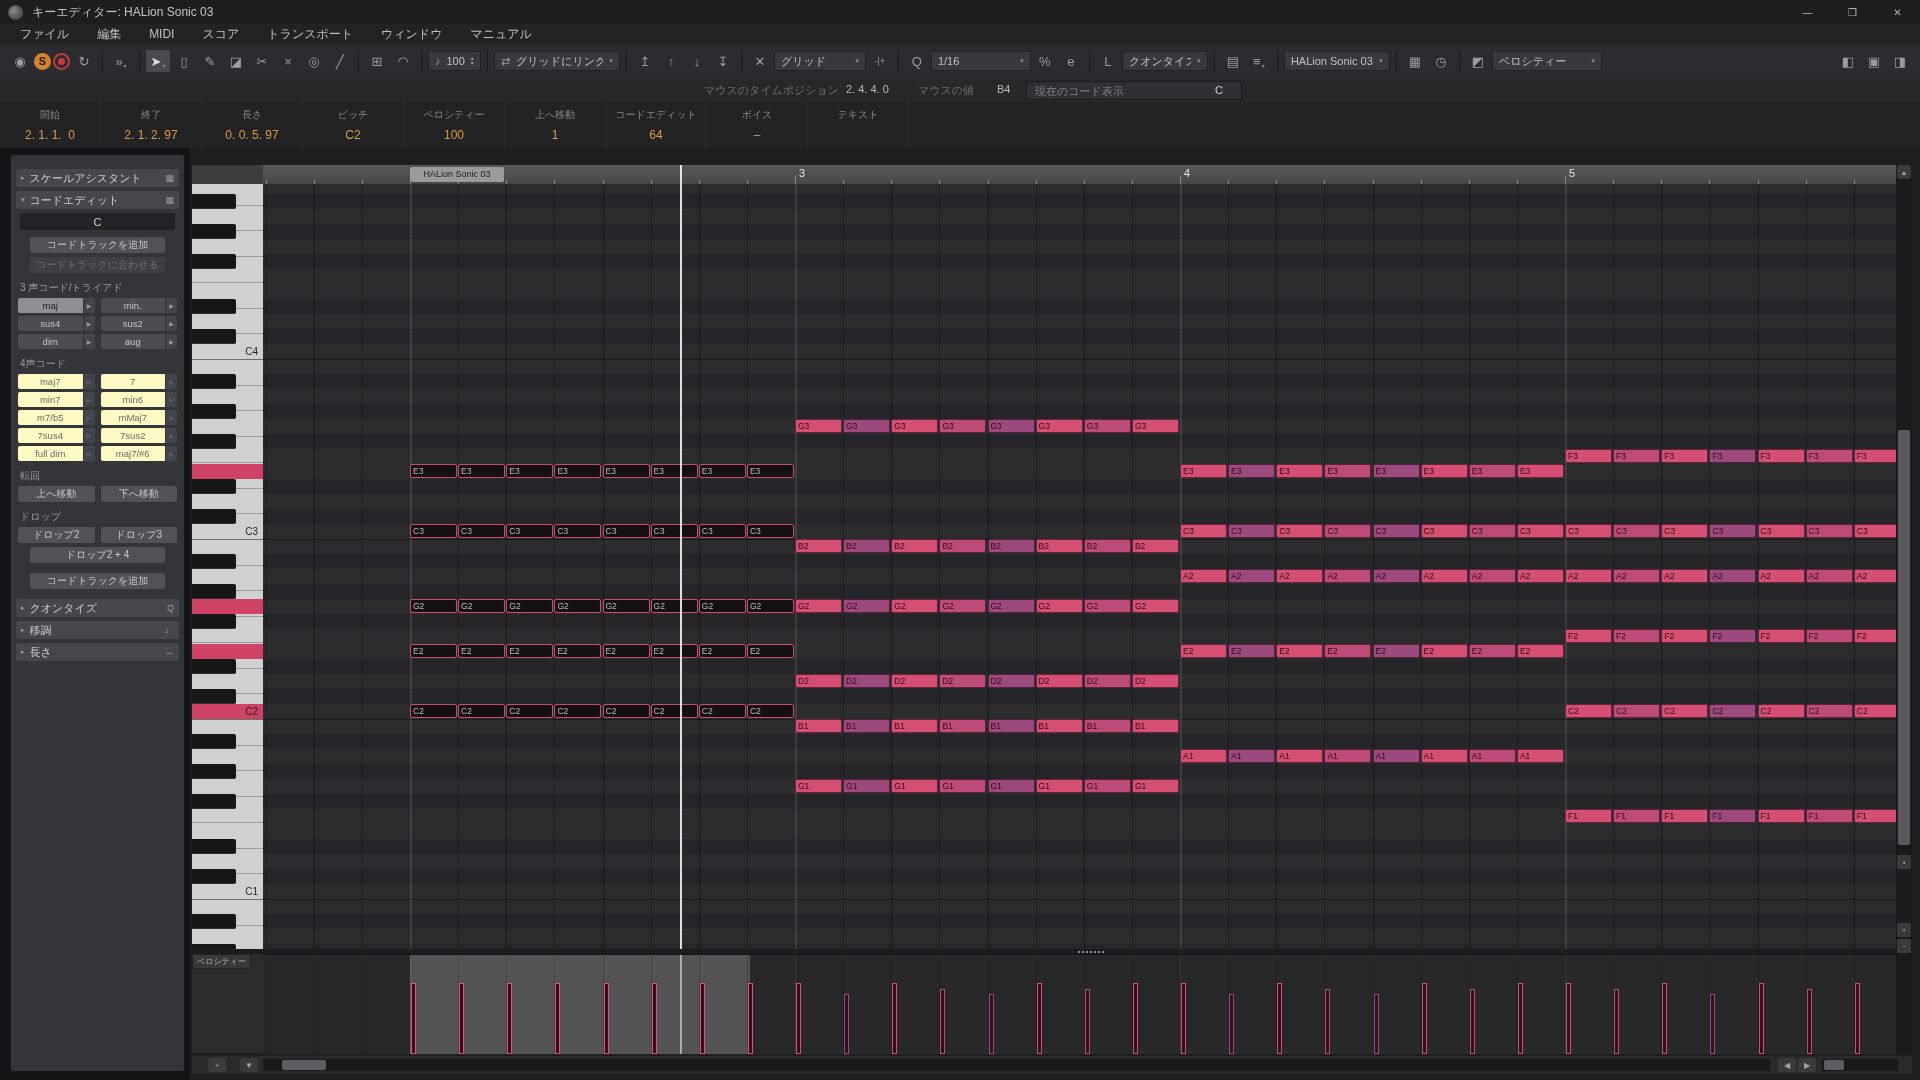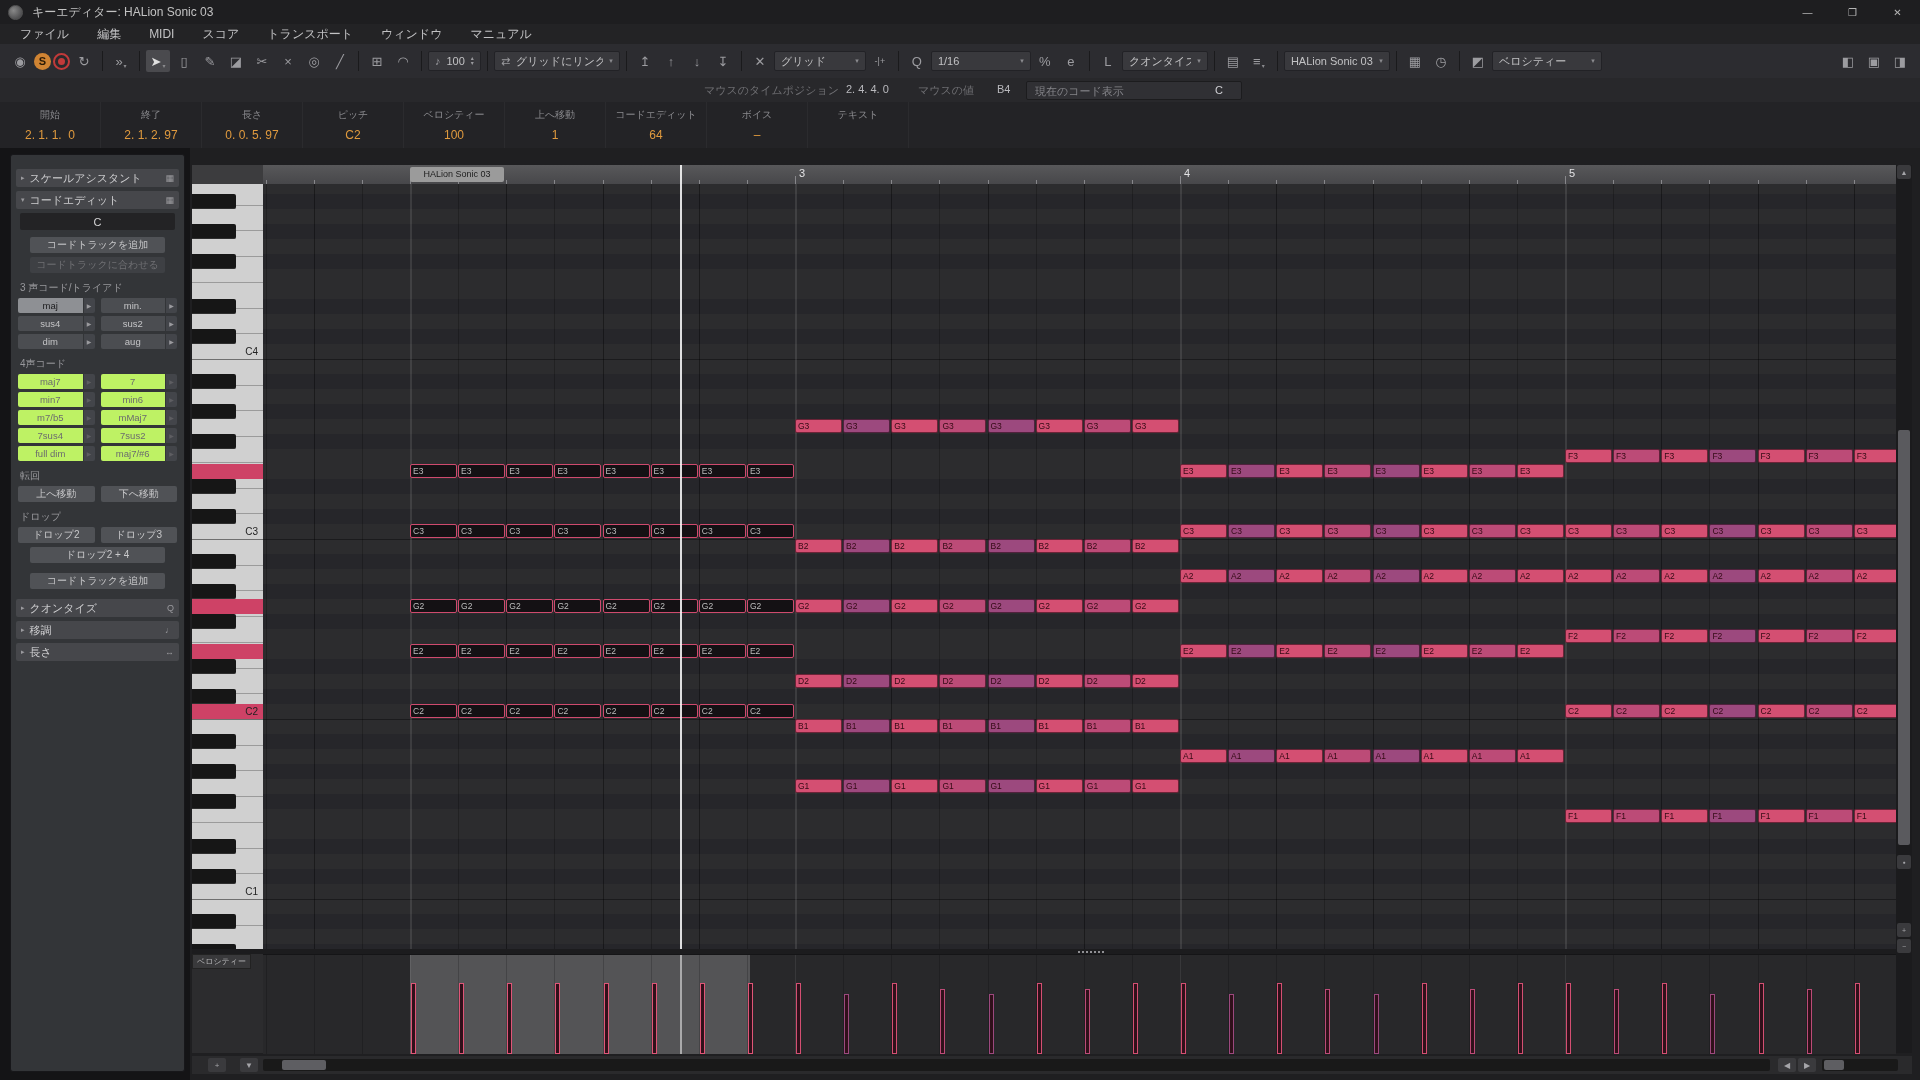--- a/index.html
+++ b/index.html
@@ -48,21 +48,21 @@
   .chord-display{height:17px;background:#232325;border-radius:2px;margin:4px 4px 7px;display:flex;align-items:center;justify-content:center;font-size:11px;color:#d5d5d7;}
   .sb-btn{height:16px;background:#505256;border-radius:2px;font-size:10px;color:#c9c9cb;display:flex;align-items:center;justify-content:center;margin:4px 14px;white-space:nowrap;}
   .sb-btn.disabled{background:#3e4044;color:#6f6f73;}
   .sb-btn.flex1{flex:1;margin:0;}
   .sb-btn.create{margin:10px 14px 10px;}
   .sb-label{font-size:10px;color:#98989c;margin:8px 4px 3px;}
   .chordrow{display:flex;gap:6px;margin:3px 2px;}
   .chordcell{flex:1;display:flex;gap:1px;}
   .cbtn{flex:1;height:15px;background:#4b4d51;border-radius:2px 0 0 2px;font-size:9.5px;color:#c5c5c7;display:flex;align-items:center;justify-content:center;white-space:nowrap;overflow:hidden;}
   .cbtn.on{background:#8e9094;color:#1c1c1e;}
-  .cbtn.disabled{background:#bef264;color:#6b6b6f;}
+  .cbtn.disabled{background:#fef9c3;color:#6b6b6f;}
   .carr{width:11px;height:15px;background:#43454a;border-radius:0 2px 2px 0;font-size:6px;color:#9a9a9e;display:flex;align-items:center;justify-content:center;}
   .carr.disabled{color:#5e5e62;}
   
   .editor{position:absolute;left:190px;top:0;right:0;bottom:0;background:#1f1f21;}
   .corner{position:absolute;left:2px;top:17px;width:71px;height:19px;background:#3c3c3e;border-bottom:1px solid #222;}
   .ruler{position:absolute;left:73px;top:17px;width:1633px;height:19px;background:linear-gradient(#58585a,#47474a);border-bottom:1px solid #202022;overflow:hidden;}
   .tick{position:absolute;bottom:0;width:1px;background:#86868a;}
   .rnum{position:absolute;top:2px;font-size:11px;color:#e2e2e4;}
   .partbox{position:absolute;top:2px;height:15px;width:94px;background:#9b9b9b;color:#1d1d1d;font-size:9px;line-height:15px;text-align:center;border-radius:2px;overflow:hidden;white-space:nowrap;}
   .keys{position:absolute;left:2px;top:36px;width:71px;height:765px;background:#d0d0d0;overflow:hidden;border-right:1px solid #38383a;}

